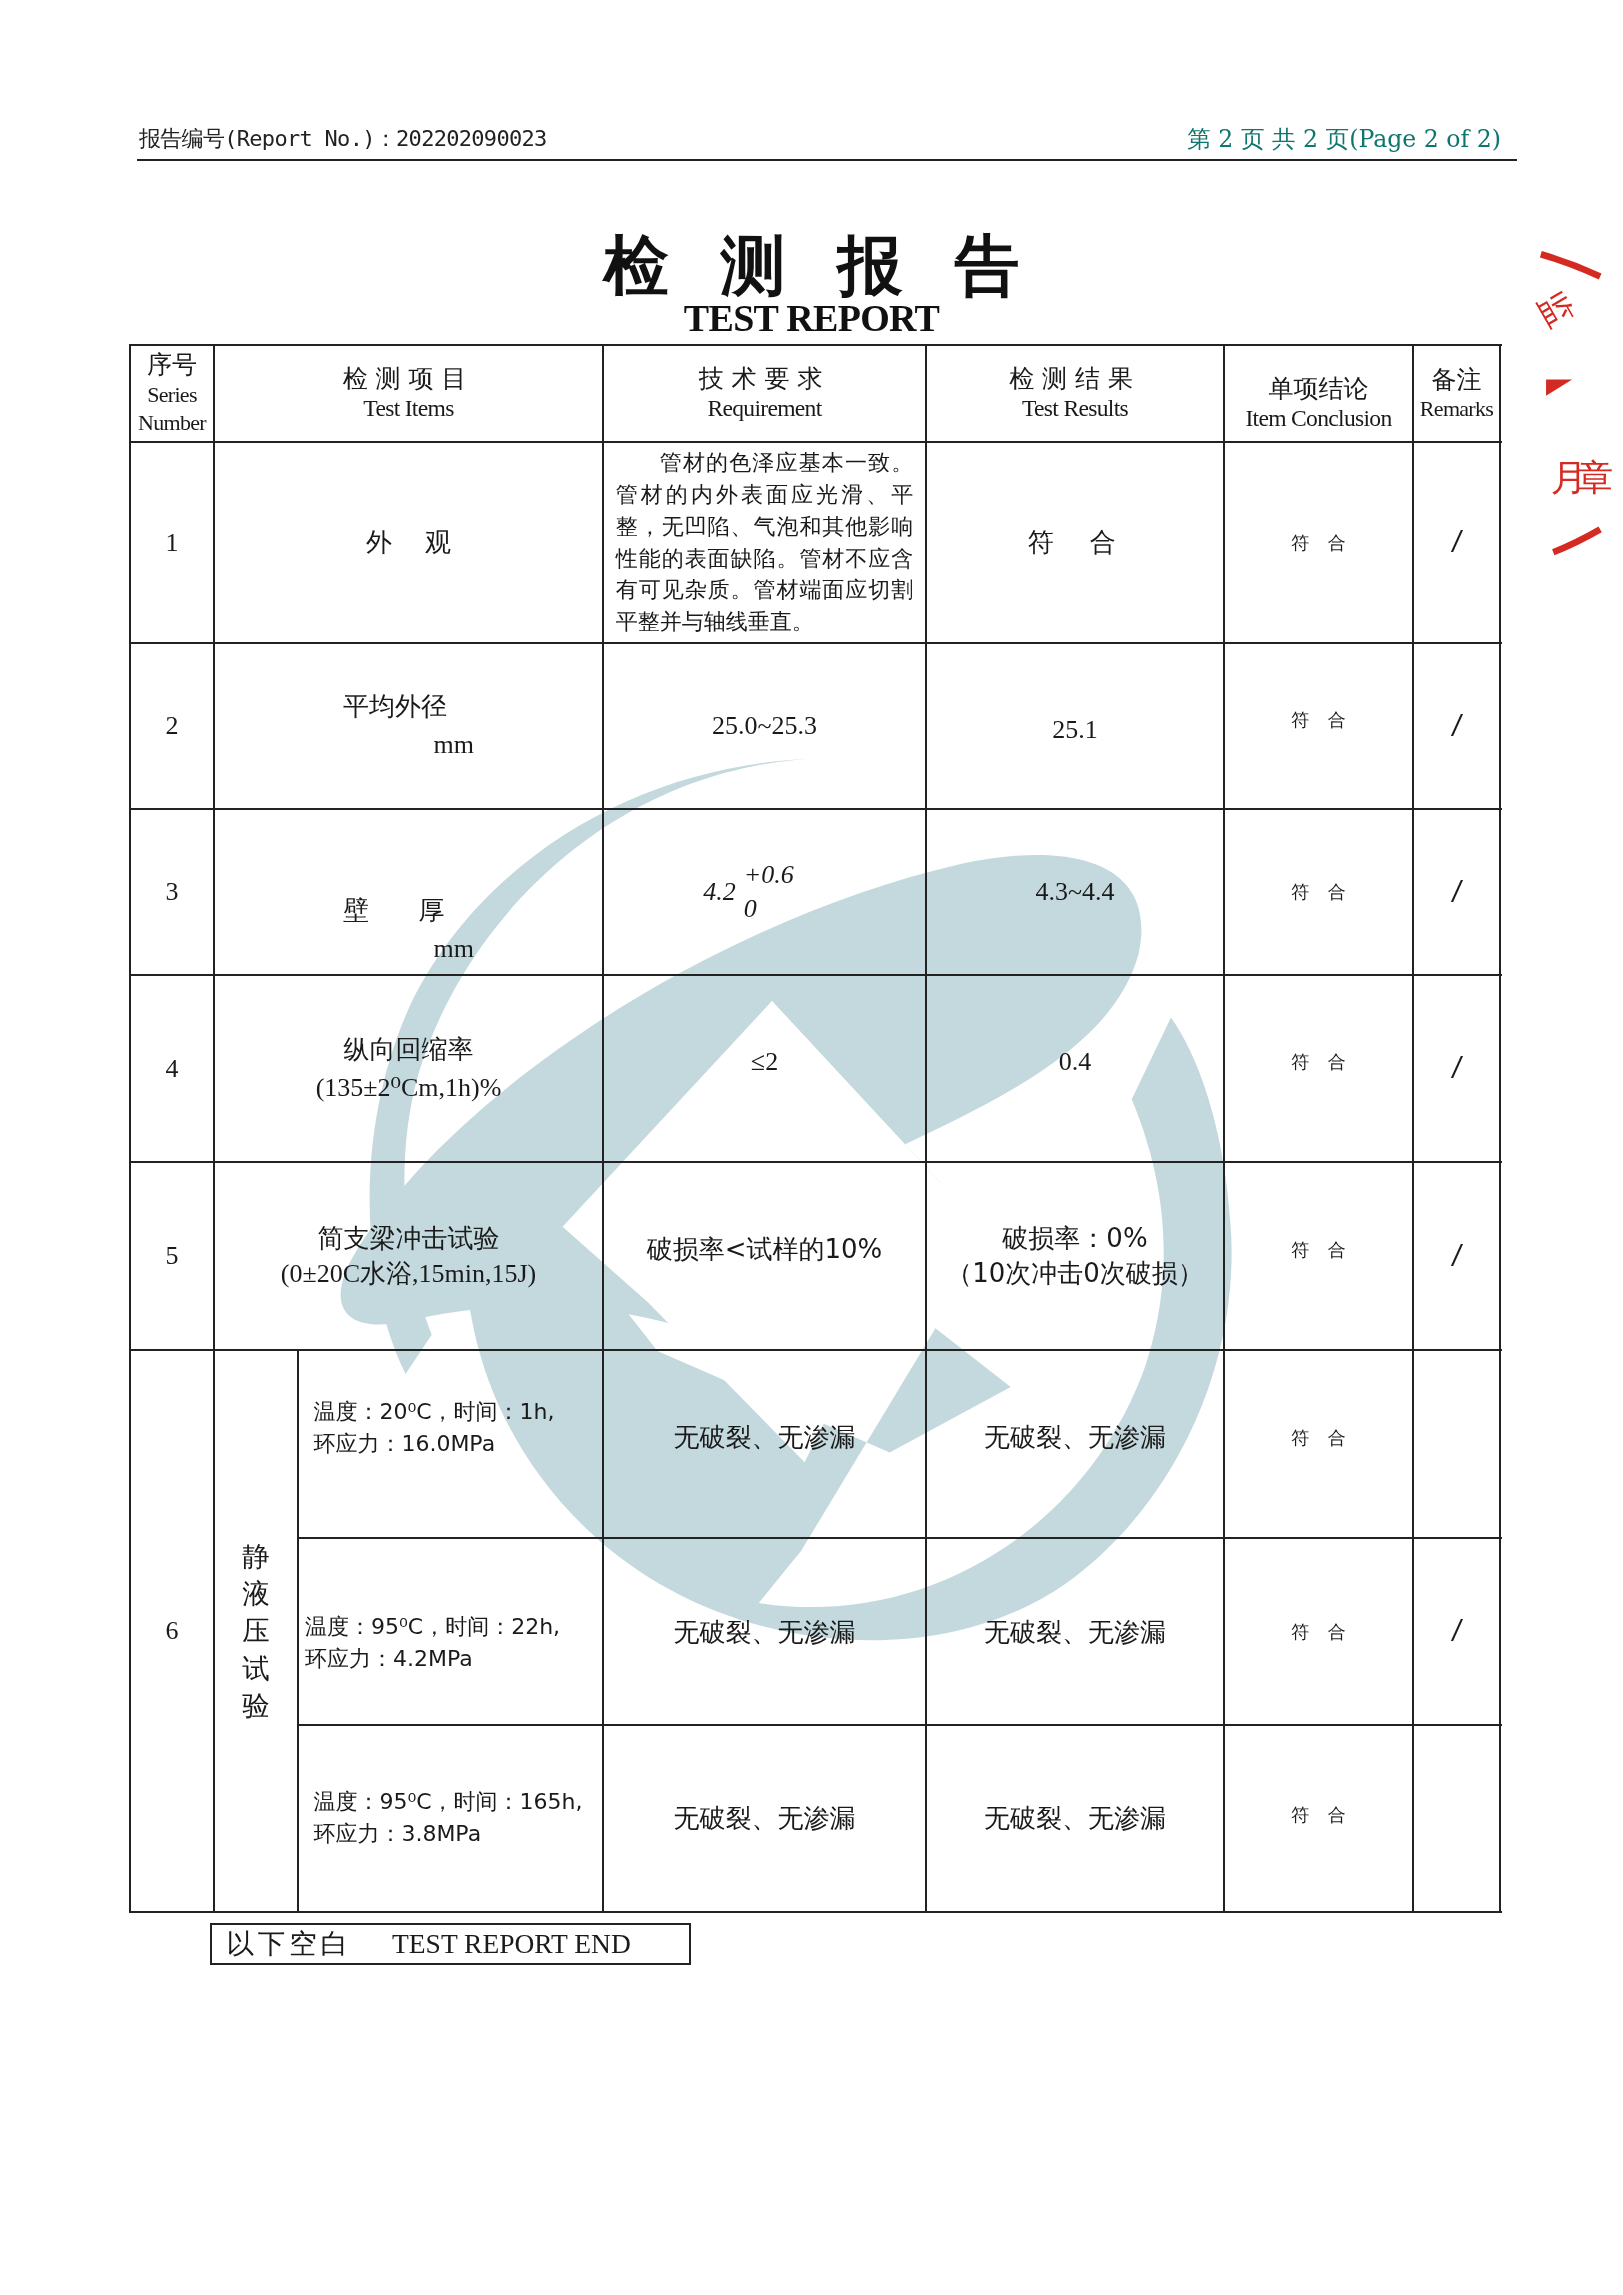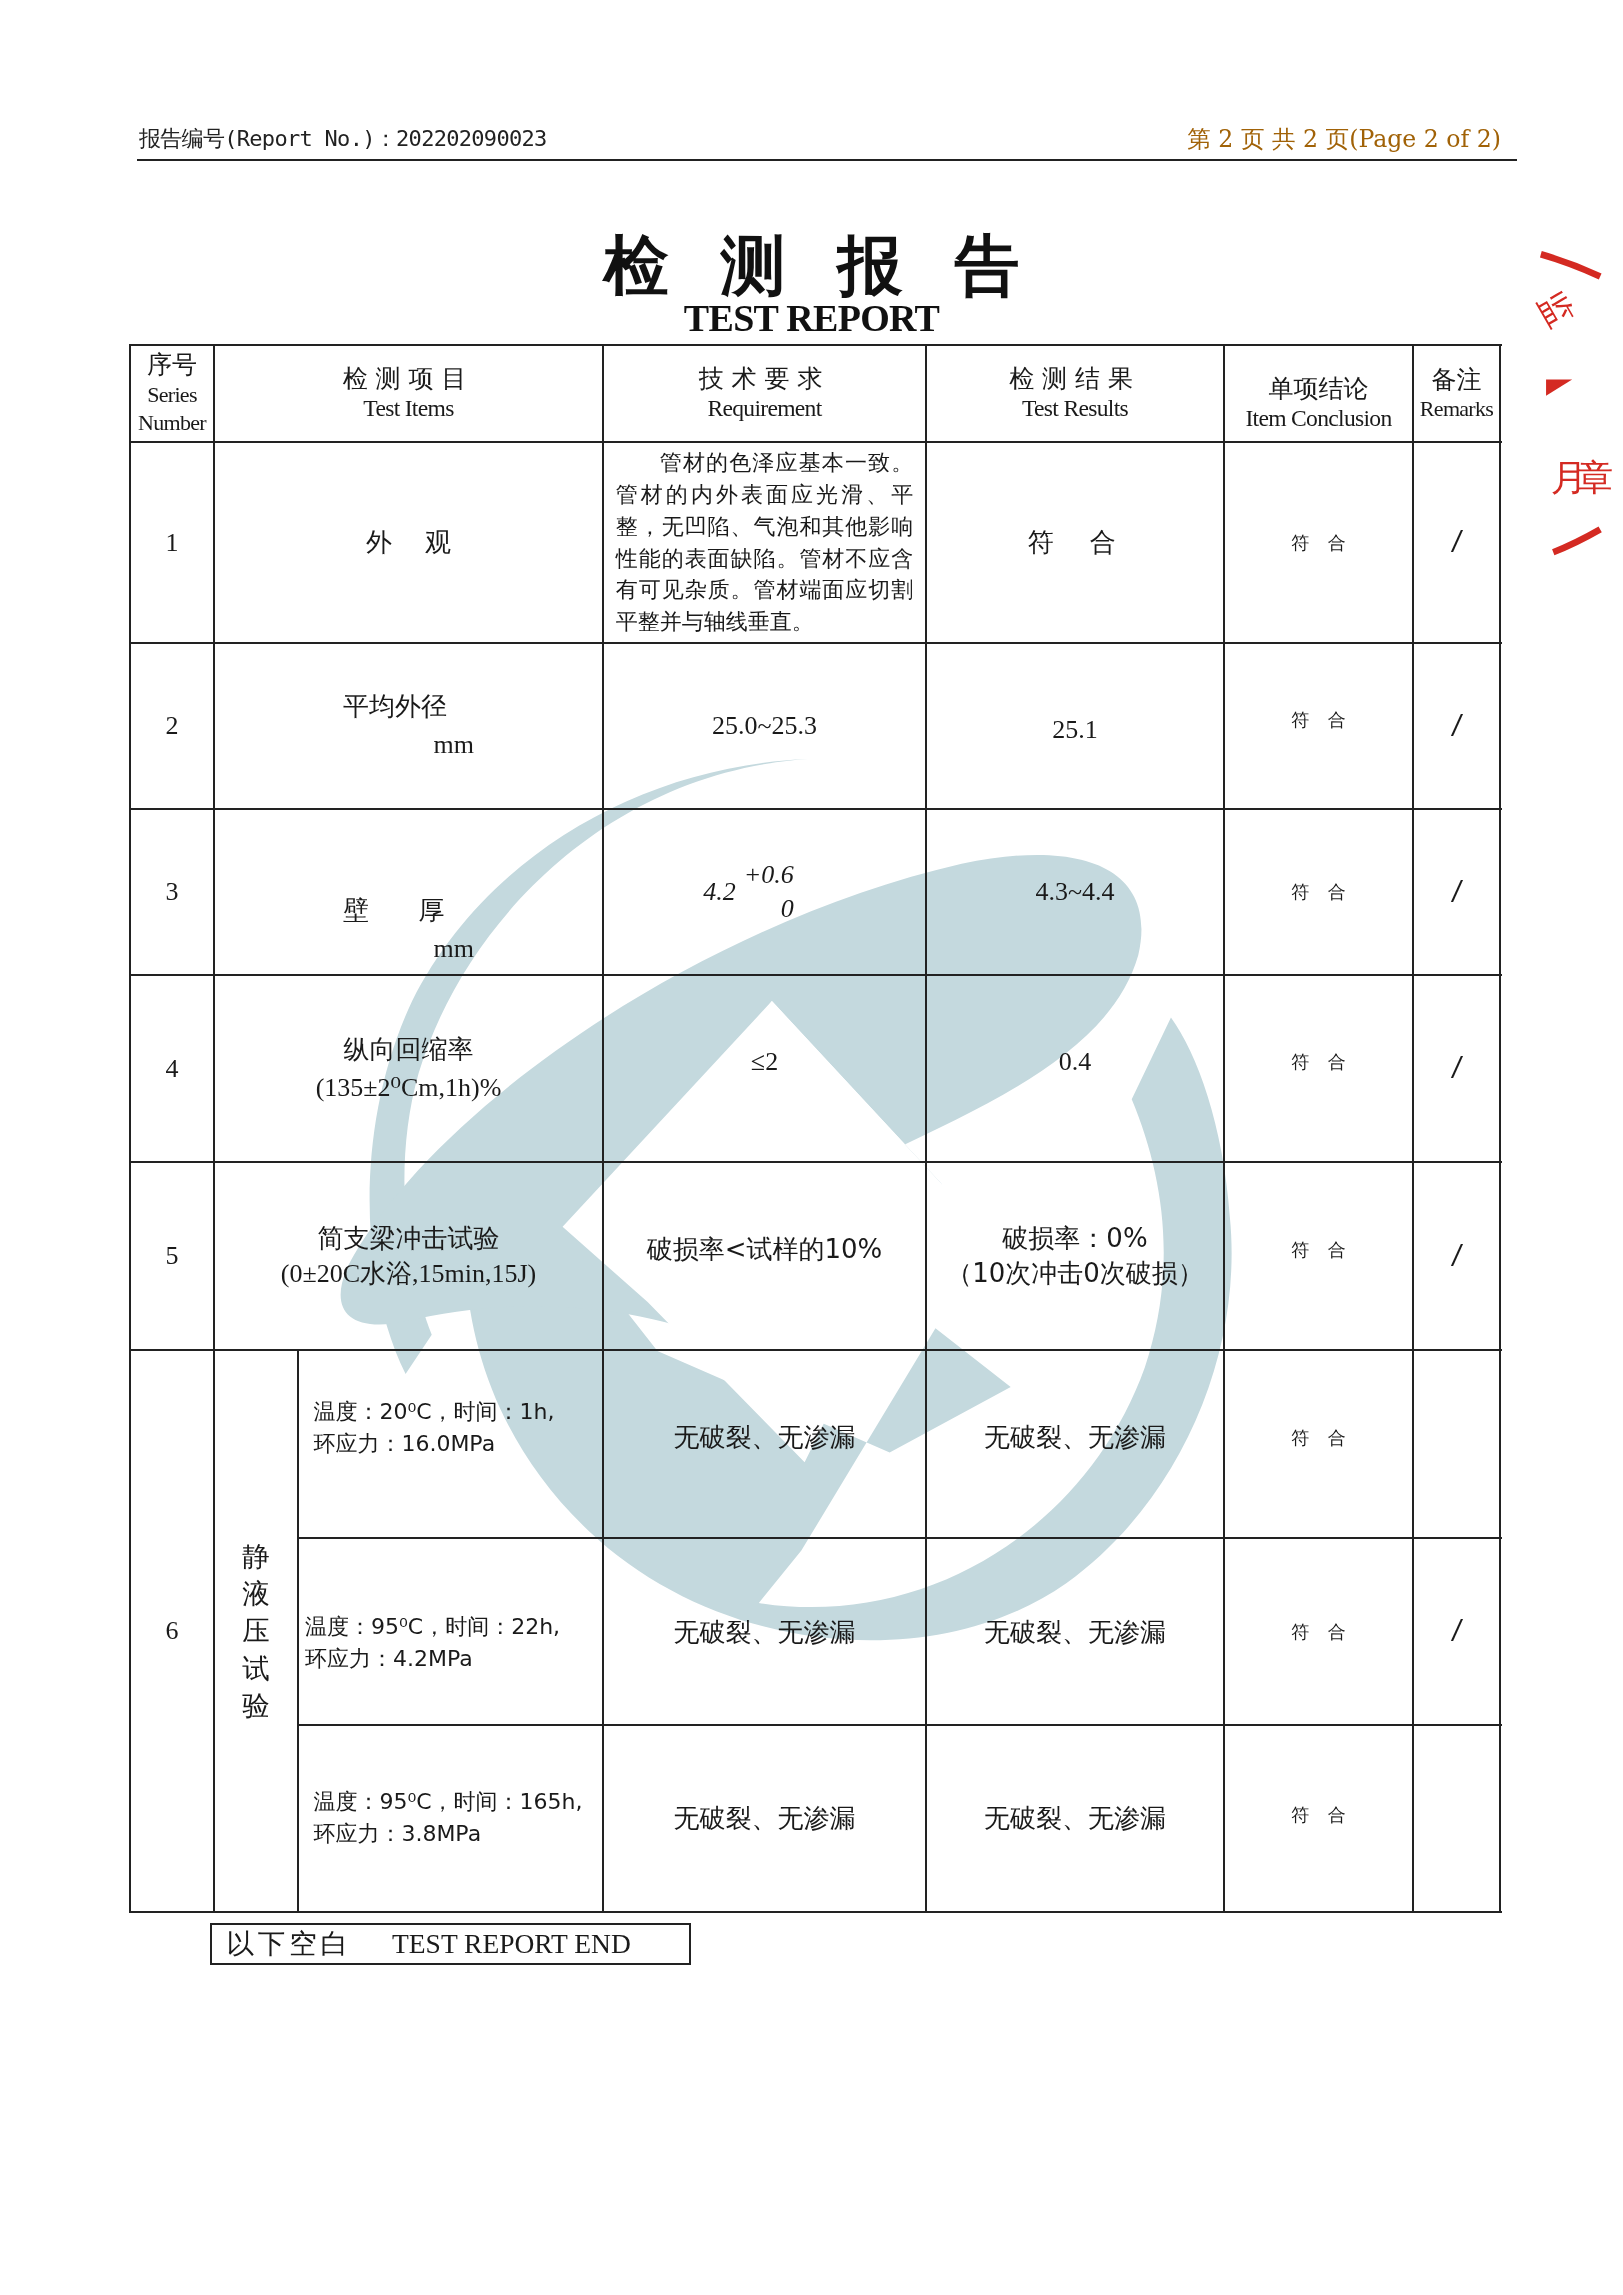--- a/index.html
+++ b/index.html
@@ -1,20 +1,20 @@
 <!DOCTYPE html>
 <html style="font-size:10.5px"><head>
 <meta charset="utf-8">
 <style>
   html, body { margin:0; padding:0; }
   body { width:1623px; height:2295px; background:#ffffff; position:relative; overflow:hidden;
          font-family:"DejaVu Serif","Liberation Serif",serif; color:#1a1a1a; }
   .abs { position:absolute; }
   .hdr-left { left:139px; top:124px; font-family:"DejaVu Sans Mono","Liberation Mono",monospace; font-size:22px; color:#222; letter-spacing:-0.7px; }
-  .hdr-right { right:122px; top:123px; font-size:23.6px; color:#a16207; }
+  .hdr-right { right:122px; top:123px; font-size:23.6px; color:#0f766e; }
   .hdr-rule { left:137px; top:159px; width:1380px; height:2px; background:#222; }
   .title-cn { left:0; width:1623px; top:222px; text-align:center; font-size:65px; font-weight:bold; letter-spacing:52px; text-indent:52px; color:#111; font-family:"DejaVu Serif","Liberation Serif",serif; }
   .title-en { left:0; width:1623px; top:296px; text-align:center; font-size:38px; font-weight:bold; color:#111; font-family:"Liberation Serif","DejaVu Serif",serif; letter-spacing:-0.7px; }
 
   
   .watermark { left:314px; top:759px; width:942px; height:929px; }
 
   
   .stamp { left:1505px; top:229px; width:118px; height:353px; }
 
@@ -156,21 +156,21 @@
 <div class="cell en num" style="left:131px; top:810px; width:82px; height:164px;">3</div>
 <div class="cell" style="left:215px; top:832px; width:387px; height:196px;">
   <div style="display:flex; flex-direction:column; align-items:flex-end; width:131px; line-height:1.45;">
     <span class="cn body" style="align-self:flex-start; white-space:pre;">壁      厚</span>
     <span class="en body">mm</span>
   </div>
 </div>
 <div class="cell" style="left:588px; top:810px; width:321px; height:164px;font-style:italic;">
   <div style="display:flex; align-items:center;">
     <span class="en body" style="margin-right:7.9px;">4.2</span>
-    <span style="display:flex; flex-direction:column; align-items:flex-end; line-height:1.3;">
+    <span style="display:flex; flex-direction:column; align-items:flex-start; line-height:1.3;">
       <span class="en body">+0.6</span>
       <span class="en body">0</span>
     </span>
   </div>
 </div>
 <div class="cell en body" style="left:927px; top:810px; width:296px; height:164px;">4.3~4.4</div>
 <div class="cell cn conc" style="left:1225px; top:810px; width:187px; height:164px;">符合</div>
 <div class="cell slash" style="left:1414px; top:810px; width:85px; height:164px;">/</div>
 
 <div class="cell en num" style="left:131px; top:976px; width:82px; height:185px;">4</div>

